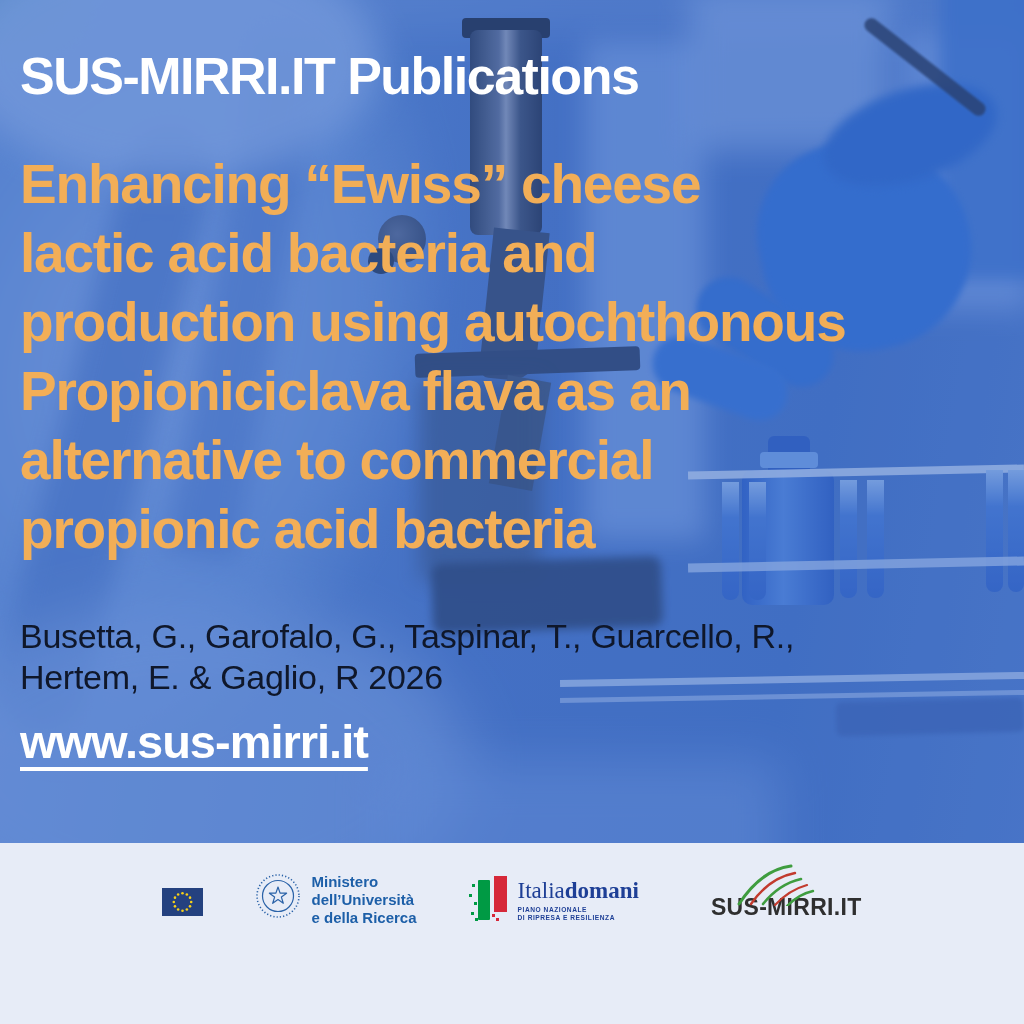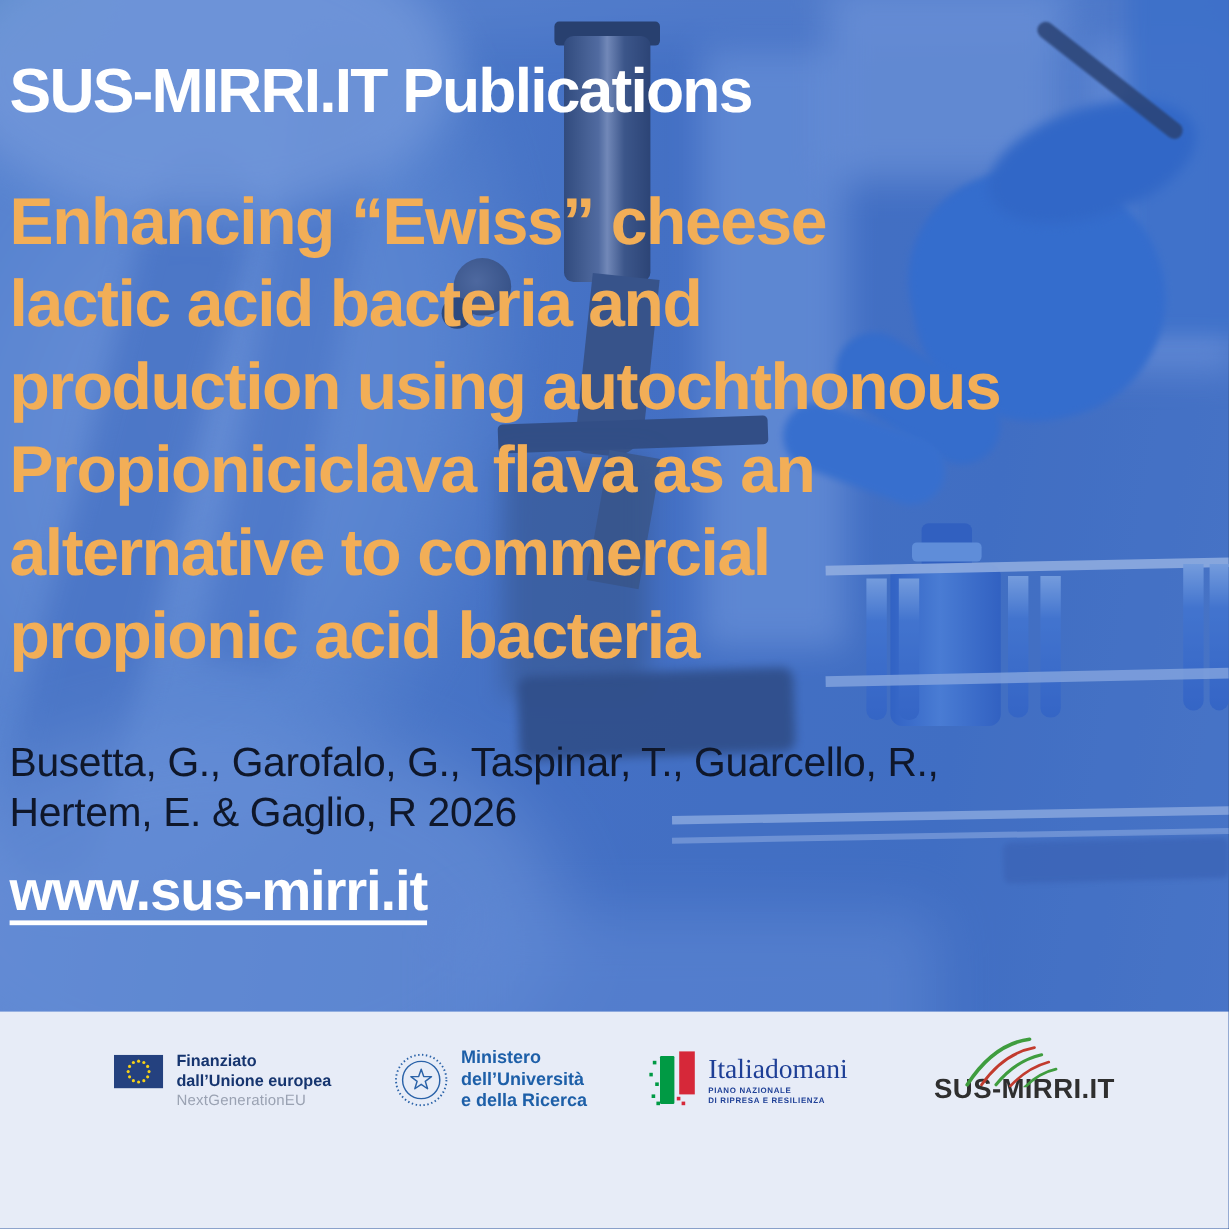--- a/index.html
+++ b/index.html
@@ -8,42 +8,42 @@
     background:var(--photo-overlay-blue,#4674C4);
     font-family:"Liberation Sans",sans-serif;
   }
   
   .photo{position:absolute;inset:0;z-index:0;}
   .ph{position:absolute;}
   .base{inset:0;background:linear-gradient(100deg,#6b93d6 0%,#5584cd 22%,#4674c4 48%,#4171c2 75%,#4d7bc9 100%);}
   .overlay{position:absolute;inset:0;background:rgba(64,106,196,.34);z-index:1;}
   
   .content{position:absolute;left:0;top:0;width:100%;box-sizing:border-box;
-    padding:46px 12px 0 8px;color:#fff;z-index:2;}
+    padding:46px 12px 0 20px;color:#fff;z-index:2;}
   .kicker{font-size:52px;line-height:60px;font-weight:700;letter-spacing:-1.5px;color:#fff;}
   .headline{margin-top:44px;color:var(--headline-orange,#F2AE57);font-weight:700;
     font-size:55px;line-height:69px;letter-spacing:-1.2px;}
   .authors{margin-top:52px;font-size:34px;line-height:41px;font-weight:400;letter-spacing:-0.3px;color:#0f172a;}
   .website{display:inline-block;margin-top:16px;font-size:47px;font-weight:700;color:#fff;
     text-decoration:underline;text-decoration-thickness:4px;text-underline-offset:9px;letter-spacing:-1px;cursor:pointer;}
   
   .footer{position:absolute;left:0;bottom:0;width:100%;height:181px;
     background:var(--footer-background,#E7ECF7);z-index:3;}
   .logo-row{display:flex;justify-content:center;align-items:center;gap:52px;padding-top:30px;}
   .logo-eu{display:flex;gap:11px;align-items:flex-start;}
   .eu-flag{width:41px;height:28px;flex:none;margin-top:4px;}
   .eu-text .b{font-size:13.5px;font-weight:700;color:#16356F;line-height:17px;}
   .eu-text .sub{font-size:12.5px;color:#9AA2B2;line-height:17px;letter-spacing:.2px;}
-  .logo-mur{display:flex;gap:10px;align-items:center;color:var(--mur-blue,#1D5FA8);}
+  .logo-mur{display:flex;gap:10px;align-items:flex-start;color:var(--mur-blue,#1D5FA8);}
   .mur-emblem{width:46px;height:46px;flex:none;}
   .mur-text div{font-size:15px;font-weight:700;line-height:18px;}
   .logo-it{display:flex;gap:9px;align-items:center;}
   .it-flag{width:40px;height:48px;flex:none;}
   .it-name{font-family:"Liberation Serif",serif;font-size:23px;line-height:24px;color:var(--italiadomani-blue,#1E3F96);}
-  .it-name .bold{font-weight:400;}
+  .it-name .bold{font-weight:700;}
   .it-sub{font-size:6.6px;font-weight:700;color:var(--italiadomani-blue,#1E3F96);letter-spacing:.55px;line-height:8px;margin-top:3px;}
   .logo-sus{position:relative;margin-top:14px;}
   .sus-arcs{position:absolute;left:42px;top:-30px;width:96px;height:42px;}
   .sus-text{font-size:23px;font-weight:800;color:var(--susmirri-text,#2F2F2F);letter-spacing:.3px;margin-left:20px;}
 </style>
 </head>
 <body>
 
 <div class="poster">
 
@@ -129,25 +129,20 @@
             <circle cx="28.03" cy="18.35" r="1.3"></circle>
               <circle cx="24.85" cy="21.53" r="1.3"></circle>
             <circle cx="20.5" cy="22.7" r="1.3"></circle>
               <circle cx="16.15" cy="21.53" r="1.3"></circle>
             <circle cx="12.97" cy="18.35" r="1.3"></circle>
               <circle cx="11.8" cy="14" r="1.3"></circle>
             <circle cx="12.97" cy="9.65" r="1.3"></circle>
               <circle cx="16.15" cy="6.47" r="1.3"></circle>
           </g>
         </svg>
-        <div class="eu-text">
-          <div class="b">Finanziato</div>
-          <div class="b">dall’Unione europea</div>
-          <div class="sub">NextGenerationEU</div>
-        </div>
       </div>
 
       <div class="logo-mur">
         <svg class="mur-emblem" viewBox="0 0 46 46">
           <circle cx="23" cy="23" r="21" fill="none" stroke="#2A62A8" stroke-width="1.6" stroke-dasharray="1.2 2.1"></circle>
           <circle cx="23" cy="23" r="15.5" fill="none" stroke="#2A62A8" stroke-width="1.2"></circle>
           <path d="M23,14 L25.1,20.1 L31.6,20.2 L26.4,24.1 L28.3,30.3 L23,26.6 L17.7,30.3 L19.6,24.1 L14.4,20.2 L20.9,20.1 Z" fill="none" stroke="#2A62A8" stroke-width="1.2" stroke-linejoin="round"></path>
         </svg>
         <div class="mur-text">
           <div>Ministero</div>

